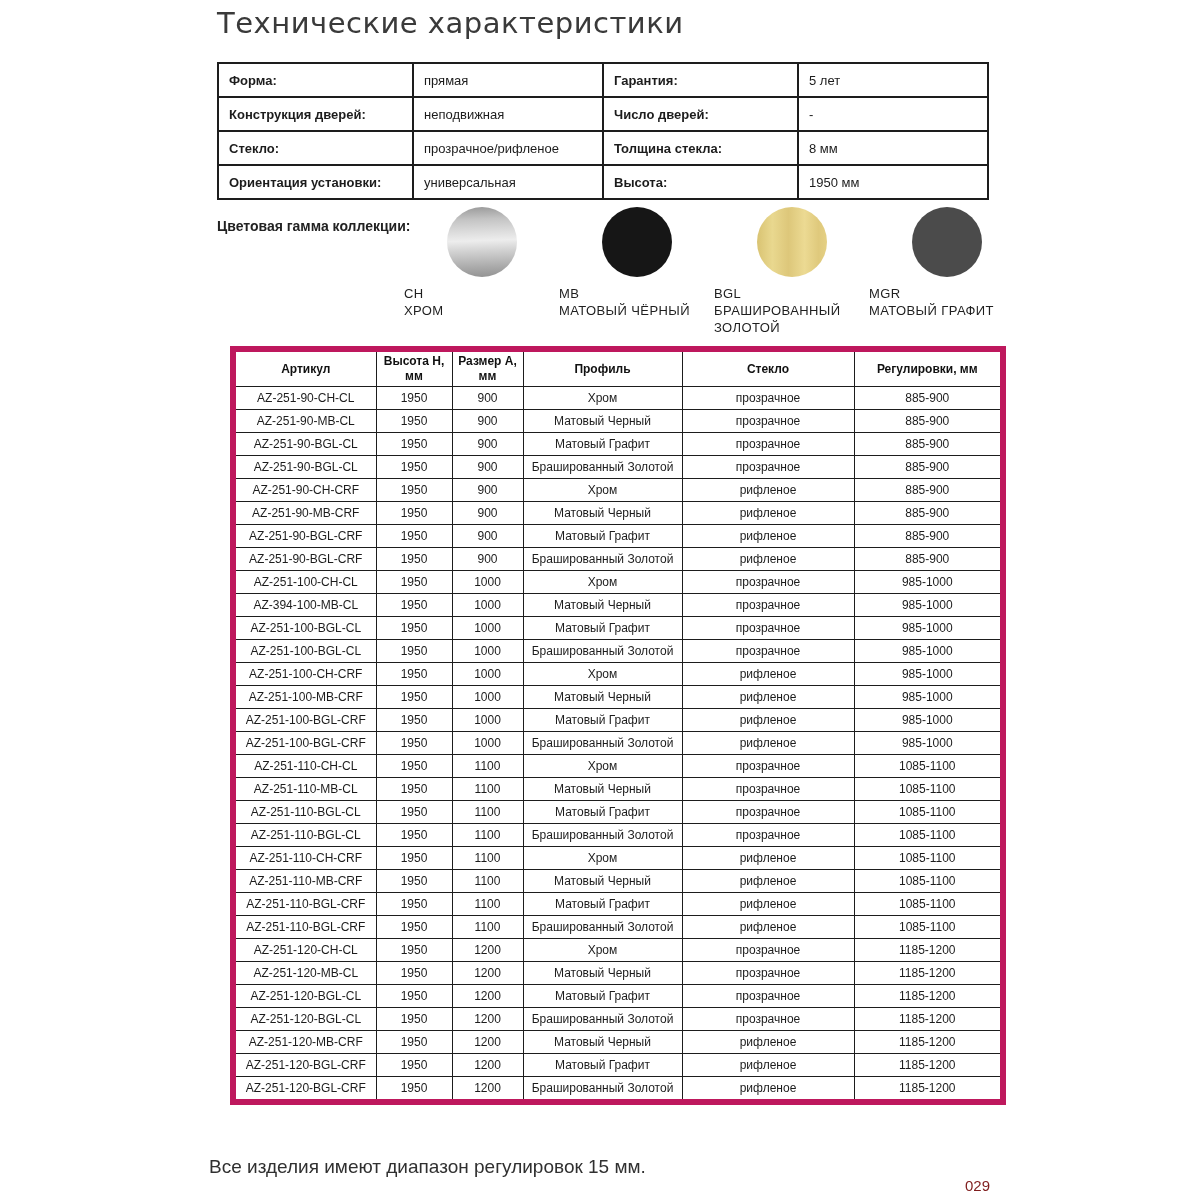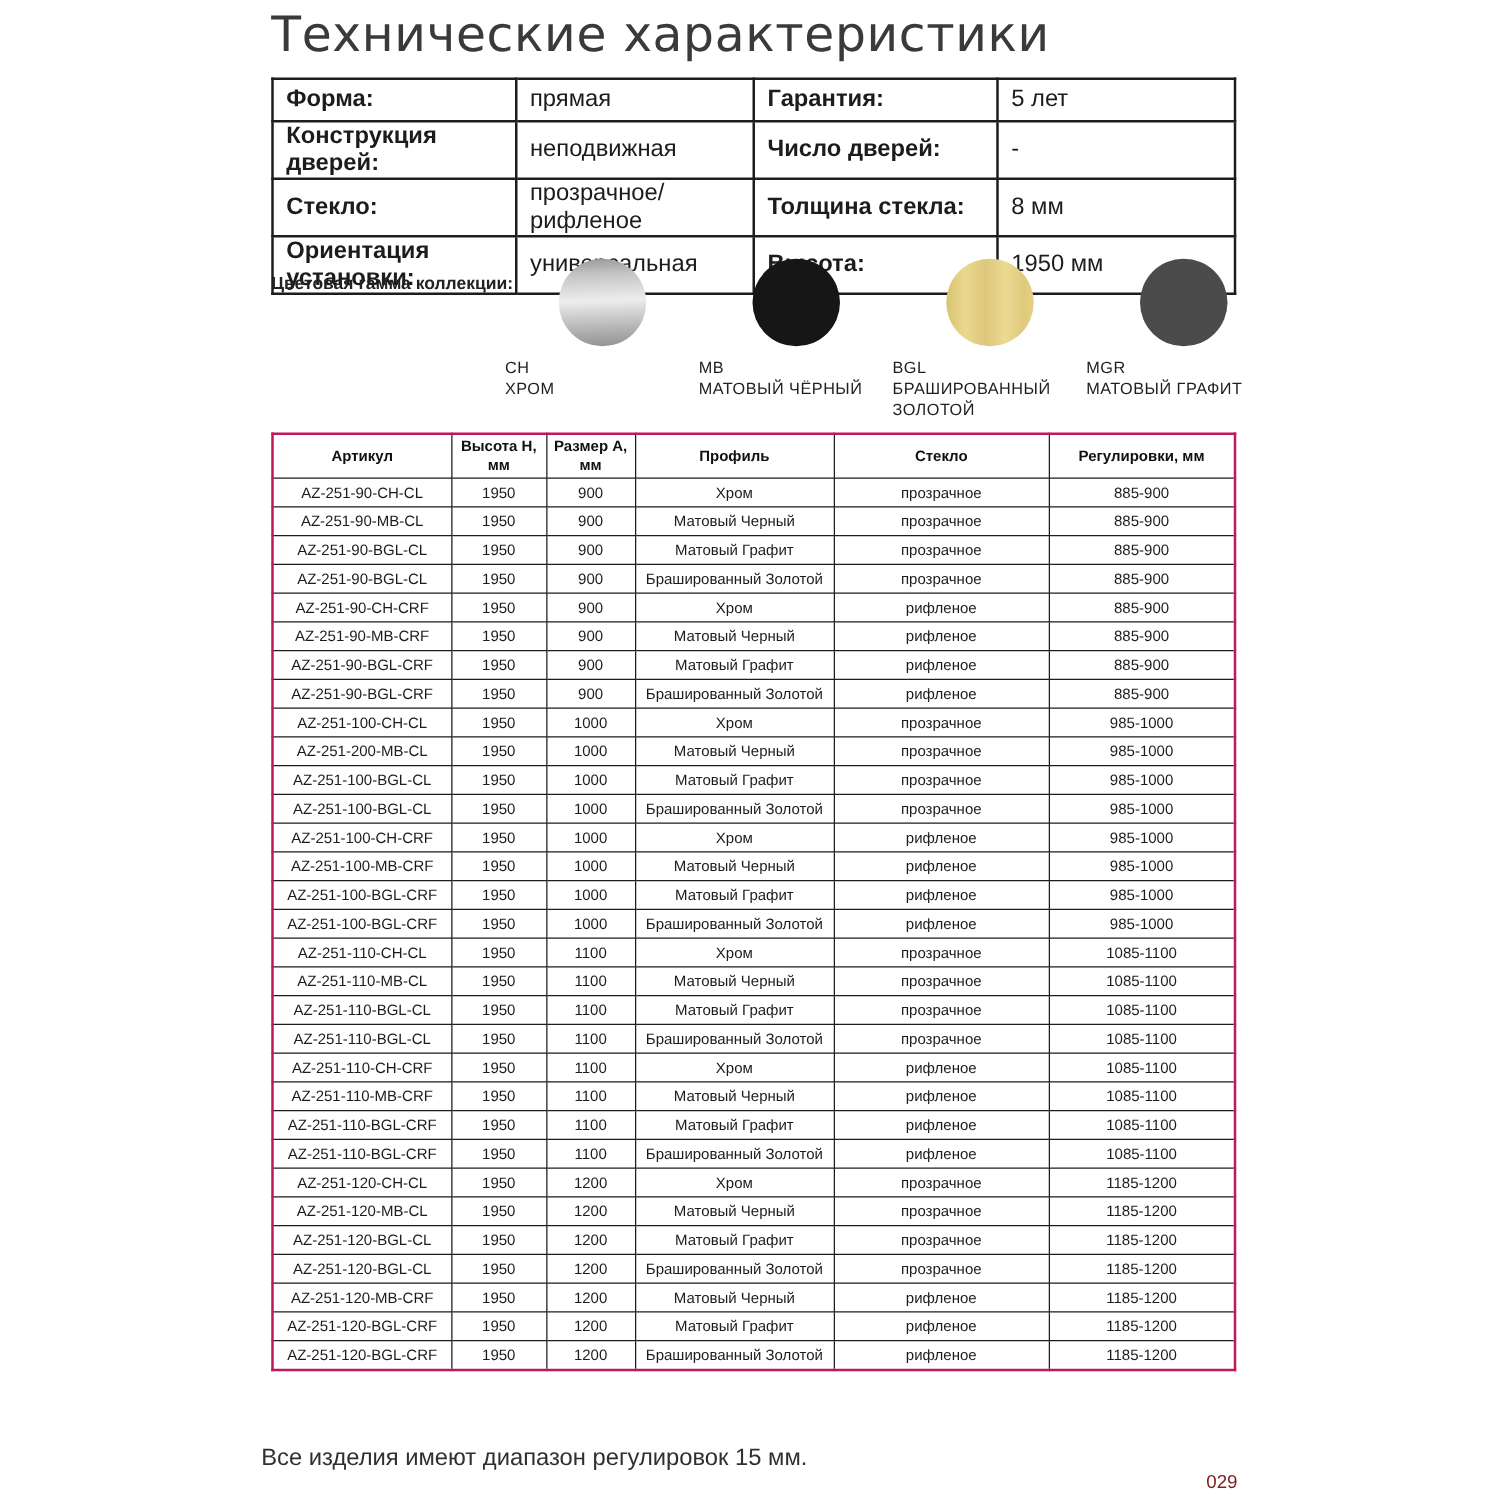--- a/index.html
+++ b/index.html
@@ -3,52 +3,52 @@
 <meta charset="utf-8">
 <style>
   html,body{margin:0;padding:0;background:#ffffff;}
   .page{
     position:relative;width:1200px;height:1200px;background:#ffffff;
     font-family:"Liberation Sans",sans-serif;color:#1c1c1c;overflow:hidden;
   }
   .page-title{
     position:absolute;left:217px;top:6px;margin:0;
     font-family:"DejaVu Sans",sans-serif;font-weight:500;
-    font-size:39px;letter-spacing:0.5px;color:#3a3a3a;
+    font-size:29px;letter-spacing:0.5px;color:#3a3a3a;
   }
   
   table.specs{
     position:absolute;left:217px;top:62px;width:770px;
     border-collapse:collapse;table-layout:fixed;
   }
   table.specs td{
     border:2px solid #1d1d1d;height:32px;padding:0 10px;
-    font-size:19px;vertical-align:middle;color:#1c1c1c;
+    font-size:13px;vertical-align:middle;color:#1c1c1c;
   }
   table.specs td.lbl{font-weight:bold;}
   
   .colors-heading{
     position:absolute;left:217px;top:213px;width:215px;
     font-size:14px;font-weight:bold;line-height:27px;color:#222;
   }
   .swatch{position:absolute;top:207px;width:156px;text-align:left;}
   .sw-circle{width:70px;height:70px;border-radius:50%;margin:0 auto;}
   .sw-ch{background:linear-gradient(178deg,#989898 0%,#c3c3c3 18%,#dadada 34%,#ededed 48%,#d2d2d2 62%,#ababab 84%,#919191 100%);}
   .sw-mb{background:#161616;}
   .sw-bgl{background:linear-gradient(90deg,#d9c372 0%,#e9d88f 22%,#ddc77a 45%,#ecda93 68%,#dfc97c 88%,#e5d084 100%);}
   .sw-mgr{background:#4b4b4b;}
   .sw-code,.sw-name{
     font-size:13px;line-height:17px;letter-spacing:0.4px;color:#1f1f1f;
   }
   .sw-code{margin-top:8px;}
   
   table.products{
-    position:absolute;left:217px;top:346px;width:770px;
+    position:absolute;left:230px;top:346px;width:770px;
     border-collapse:collapse;table-layout:fixed;
-    border:2px solid #be185d;
+    border:6px solid #be185d;
   }
   table.products th{
     border:1px solid #1d1d1d;height:34px;font-size:12px;font-weight:bold;
     text-align:center;vertical-align:middle;line-height:1.25;padding:0 2px;color:#111;
   }
   table.products td{
     border:1px solid #1d1d1d;height:22px;font-size:12px;
     text-align:center;vertical-align:middle;padding:0 2px;color:#1c1c1c;
     white-space:nowrap;overflow:hidden;
   }
@@ -211,21 +211,21 @@
         </tr>
         <tr>
           <td>AZ-251-100-CH-CL</td>
           <td>1950</td>
           <td>1000</td>
           <td>Хром</td>
           <td>прозрачное</td>
           <td>985-1000</td>
         </tr>
         <tr>
-          <td>AZ-251-200-MB-CL</td>
+          <td>AZ-394-100-MB-CL</td>
           <td>1950</td>
           <td>1000</td>
           <td>Матовый Черный</td>
           <td>прозрачное</td>
           <td>985-1000</td>
         </tr>
         <tr>
           <td>AZ-251-100-BGL-CL</td>
           <td>1950</td>
           <td>1000</td>

